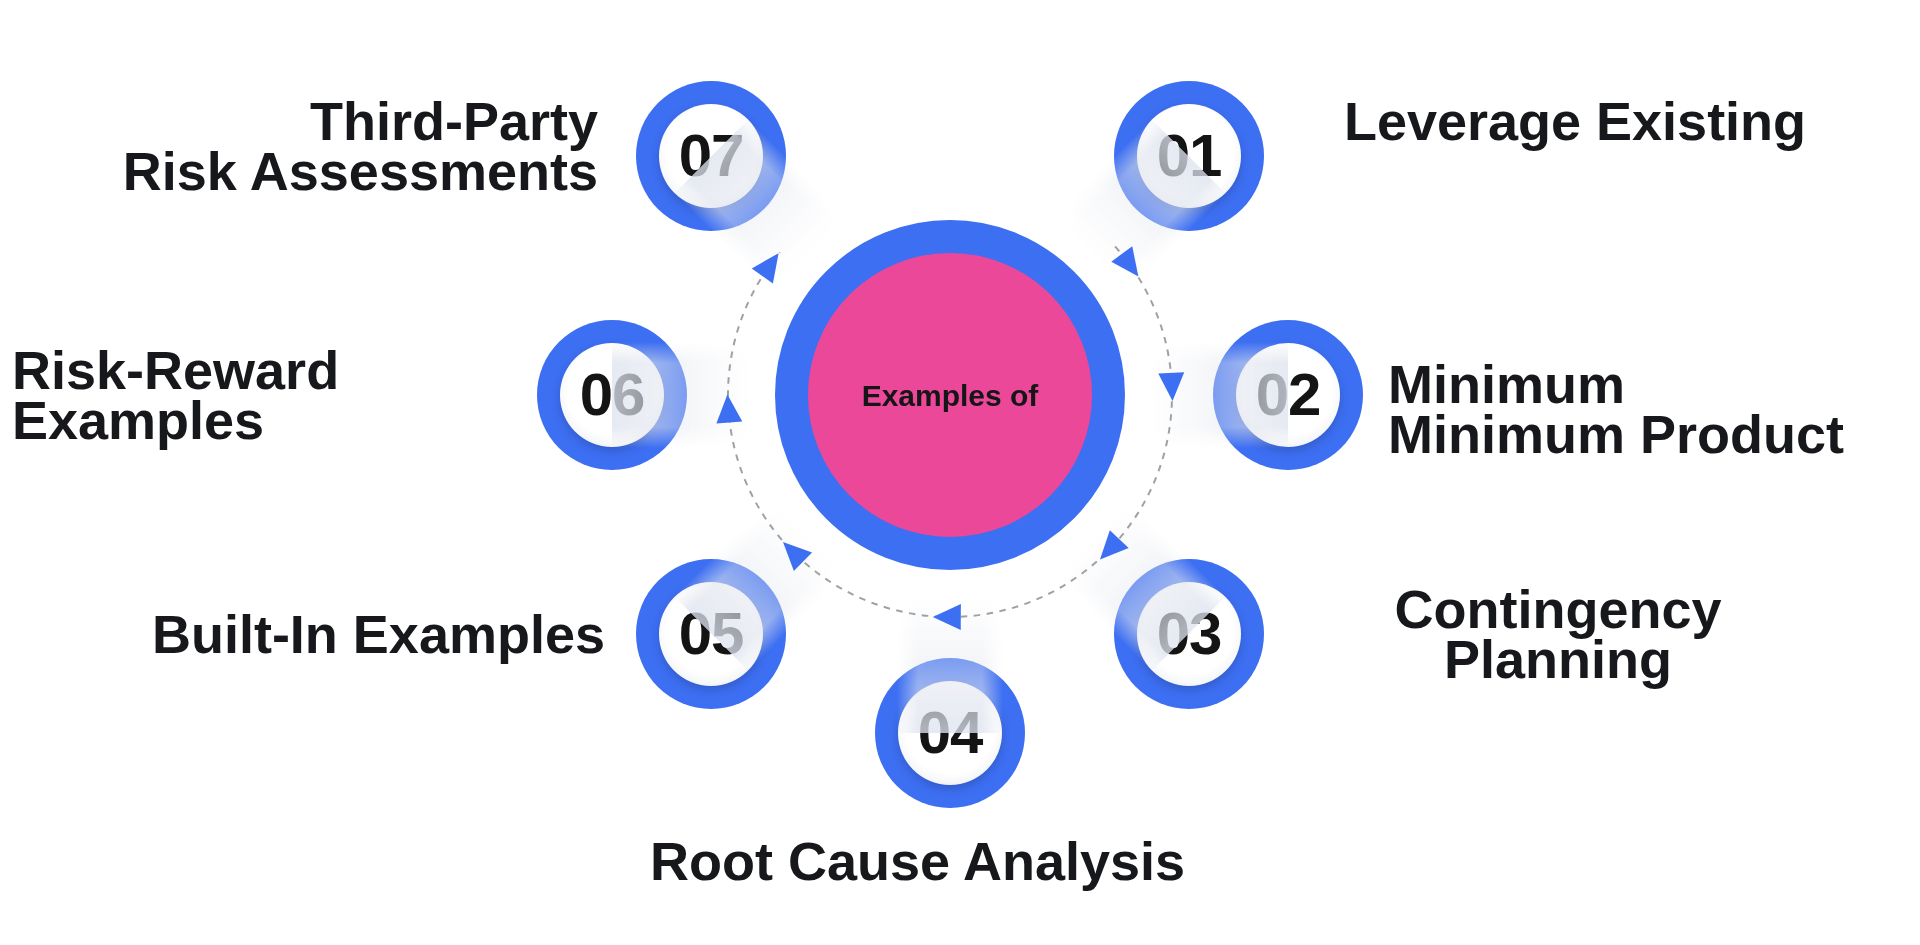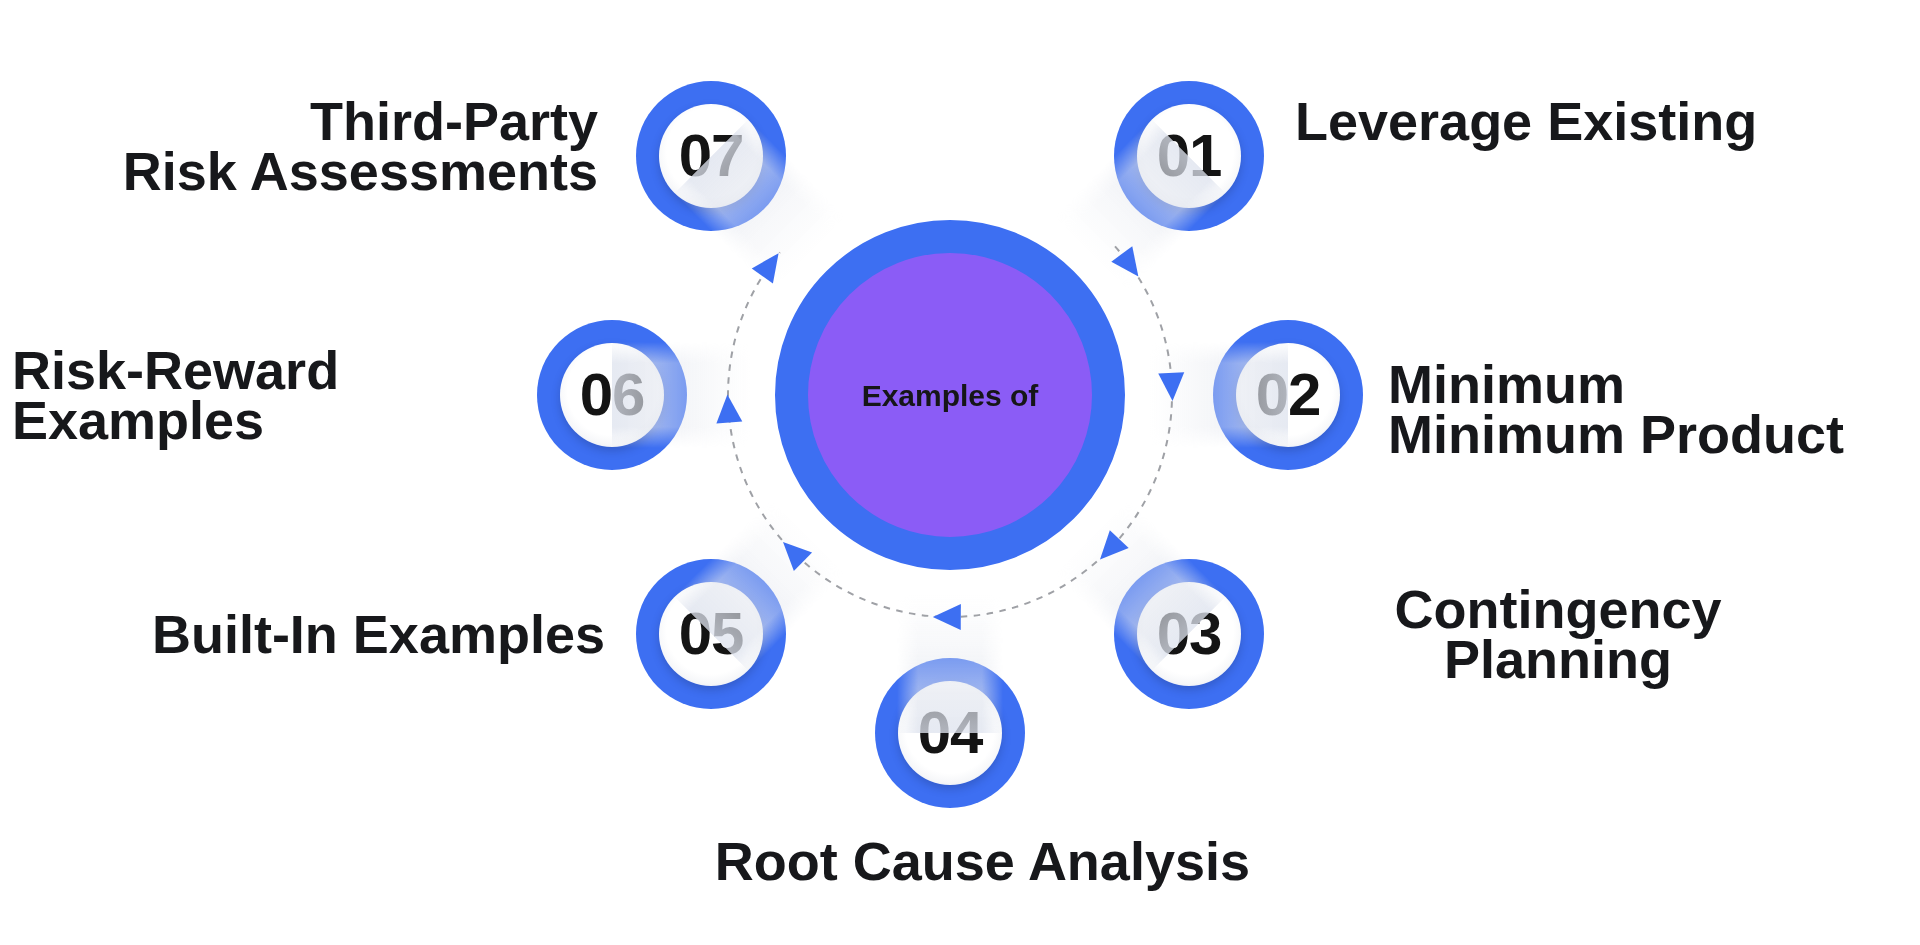--- a/index.html
+++ b/index.html
@@ -33,33 +33,33 @@
   .b05{left:691px; top:532px;transform:rotate(135deg);}
   .b06{left:612px; top:342px;transform:rotate(180deg);}
   .b07{left:691px; top:152px;transform:rotate(225deg);}
 
   .n01{left:1114px;top:81px;}  .n02{left:1213px;top:320px;} .n03{left:1114px;top:559px;}
   .n04{left:875px; top:658px;} .n05{left:636px; top:559px;} .n06{left:537px;top:320px;}
   .n07{left:636px; top:81px;}
 
   
   .center-ring{position:absolute;left:775px;top:220px;width:350px;height:350px;border-radius:50%;
-               border:33px solid var(--accent,#3d6ff2);box-sizing:border-box;z-index:2;background:#8b5cf6;
+               border:33px solid var(--accent,#3d6ff2);box-sizing:border-box;z-index:2;background:#ec4899;
                display:flex;align-items:center;justify-content:center;}
   .center-text{text-align:center;font-weight:700;font-size:30px;line-height:39px;color:#161618;}
   .center-text .cline{display:block;}
 
   
   .label{position:absolute;z-index:5;font-weight:700;font-size:54px;line-height:50px;
          color:var(--text,#17181b);}
   .label .line{display:block;}
-  .l01{left:1295px;top:96px; width:560px;text-align:left;}
+  .l01{left:1295px;top:96px; width:560px;text-align:center;}
   .l02{left:1388px;top:359px;width:520px;text-align:left;}
   .l03{left:1298px;top:584px;width:520px;text-align:center;}
-  .l04{left:650px; top:836px;width:600px;text-align:right;}
+  .l04{left:650px; top:836px;width:600px;text-align:left;}
   .l05{left:105px; top:609px;width:500px;text-align:right;}
   .l06{left:12px;  top:345px;width:500px;text-align:left;}
   .l07{left:98px;  top:96px; width:500px;text-align:right;}
 </style>
 </head>
 <body>
 
 <div class="stage">
 
   <svg class="flow" viewBox="0 0 1920 945">

